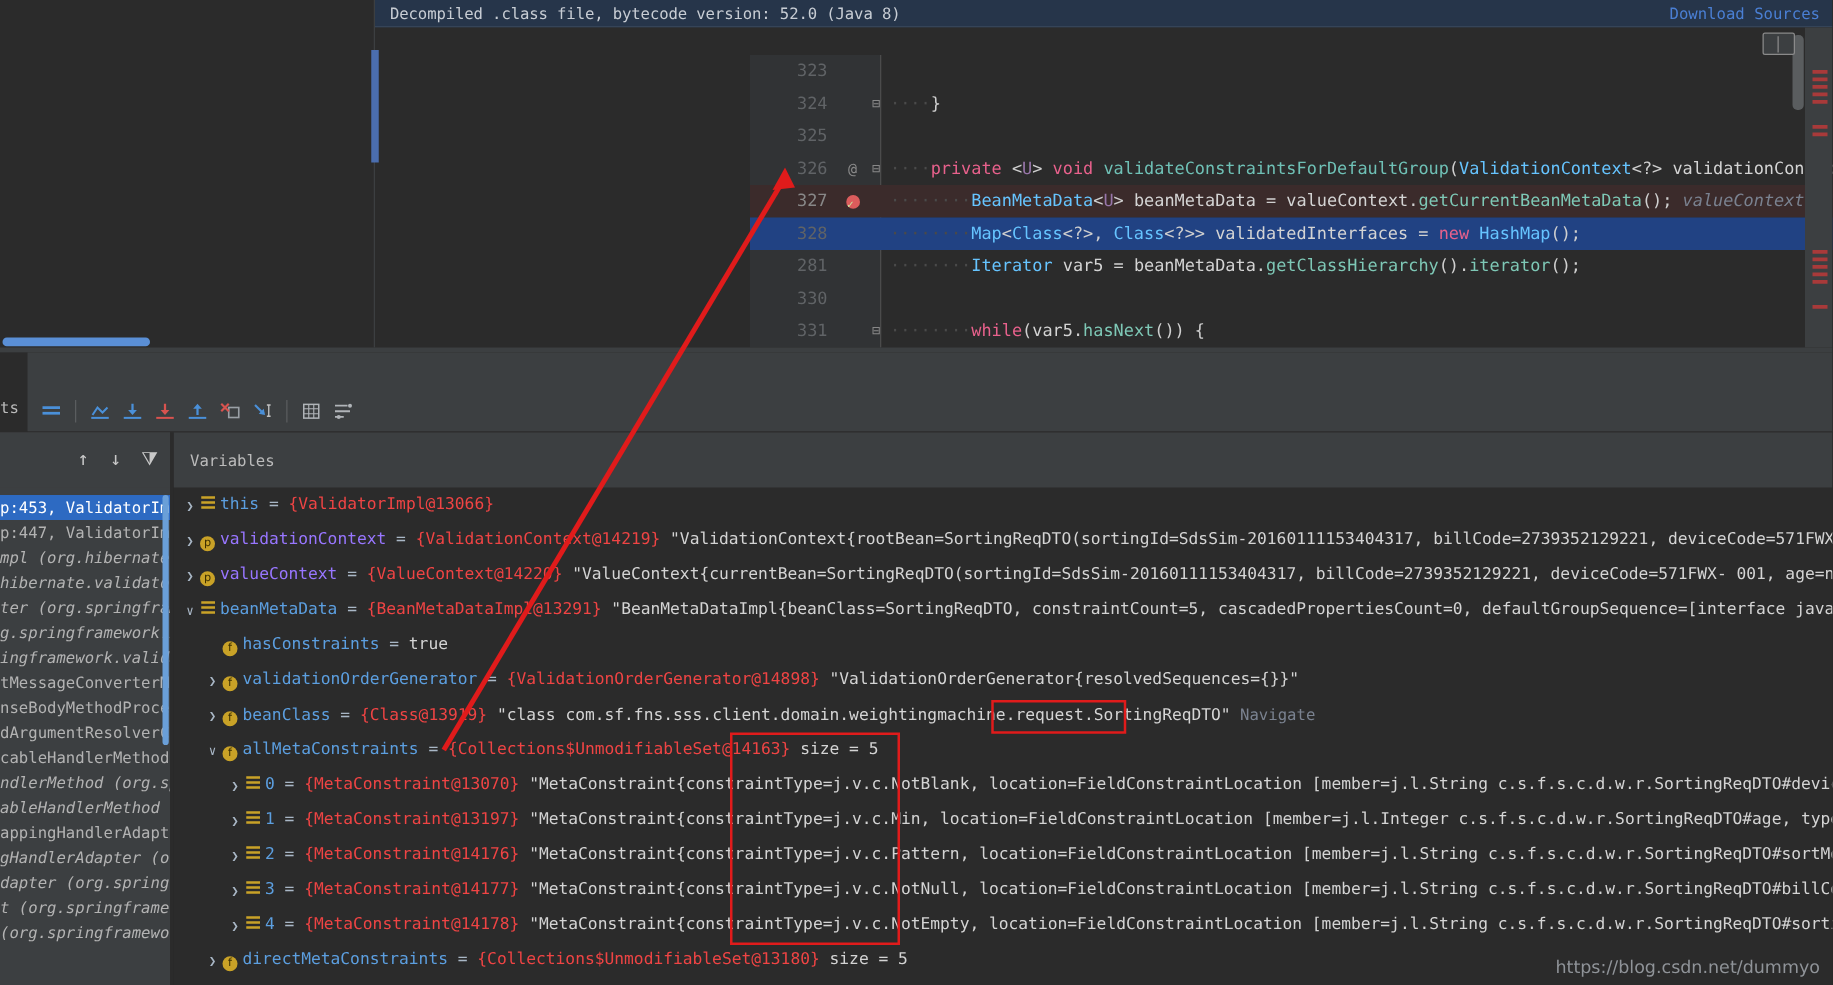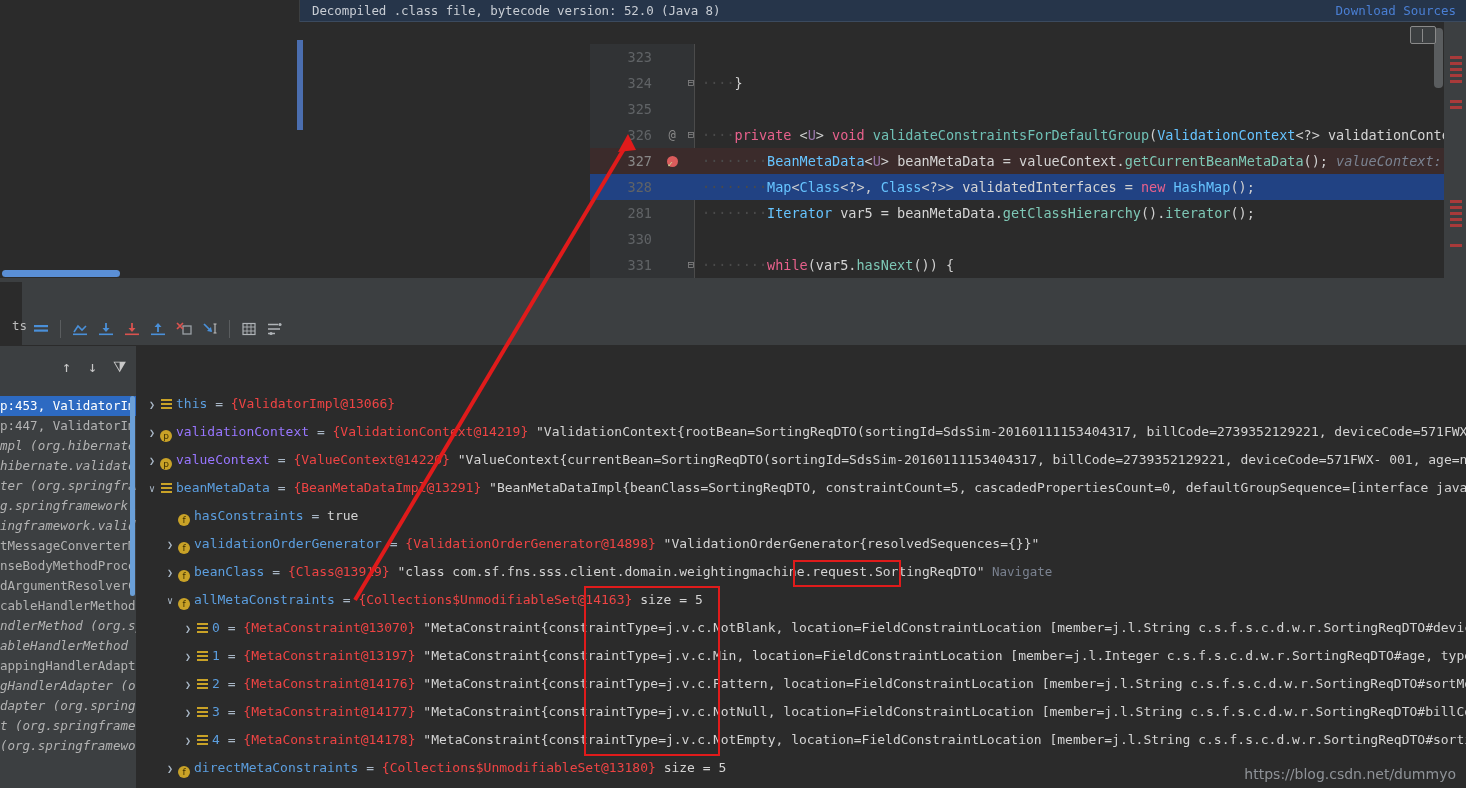--- a/index.html
+++ b/index.html
@@ -17,21 +17,21 @@
     position: absolute; left: 300px; top: 0; width: 1166px; height: 22px;
     background: #26354a; border-bottom: 1px solid #3b4a5e;
     display: flex; align-items: center; justify-content: space-between;
     padding: 0 10px 0 12px;
   }
   .banner-text { color: #c8cdd4; font-size: 12.5px; letter-spacing: -0.1px; white-space: nowrap; }
   .banner-link { color: #4a7fd4; font-size: 12.5px; white-space: nowrap; cursor: pointer; }
 
   
   .editor {
-    position: absolute; left: 290px; top: 22px; width: 1166px; height: 256px;
+    position: absolute; left: 300px; top: 22px; width: 1166px; height: 256px;
     background: #2b2b2b; overflow: hidden;
   }
   .left-blue-strip {
     position: absolute; left: 297px; top: 40px; width: 6px; height: 90px;
     background: #4b6eaf;
   }
   .gutter {
     position: absolute; left: 300px; top: 22px; width: 105px; height: 256px;
     background: #313335;
   }
@@ -108,21 +108,21 @@
   .hdivider {
     position: absolute; left: 0; top: 278px; width: 1466px; height: 4px; background: #3c3f41;
   }
 
   
   .debug-toolbar {
     position: absolute; left: 0; top: 282px; width: 1466px; height: 64px;
     background: #3c3f41; border-bottom: 1px solid #2b2b2b;
   }
   .dt-tabtext {
-    position: absolute; left: 0; top: 318px; color: #bbbbbb; font-size: 12.5px; padding-left: 12px;
+    position: absolute; left: 0; top: 318px; color: #bbbbbb; font-size: 12.5px;
   }
   .dt-tabbox {
     position: absolute; left: 0; top: 282px; width: 22px; height: 64px;
     background: #2b2b2b;
   }
   .tb-icons { position: absolute; left: 28px; top: 316px; display: flex; align-items: center; gap: 0px; }
   .tb-btn {
     width: 26px; height: 26px; display: flex; align-items: center; justify-content: center;
     cursor: pointer;
   }
@@ -403,20 +403,23 @@
       <div class="frame-row">appingHandlerAdapte</div>
       <div class="frame-row italic">gHandlerAdapter (or</div>
       <div class="frame-row italic">dapter (org.springf</div>
       <div class="frame-row italic">t (org.springframew</div>
       <div class="frame-row italic">(org.springframewor</div>
     </div>
   <div class="frames-scroll"></div>
   <div class="frames-divider"></div>
 
   <div class="vars"></div>
+  <div class="vars-head">
+    <span>Variables</span>
+  </div>
   <div class="vars-list" id="vars-list">
       <div class="vrow ind0"><span class="arrow">❯</span><span class="ico"><span class="ico-list"></span></span><span class="vname blue">this</span><span class="veq"> = </span><span class="vref">{ValidatorImpl@13066} </span></div>
       <div class="vrow ind0"><span class="arrow">❯</span><span class="ico"><span class="ico-circle">p</span></span><span class="vname">validationContext</span><span class="veq"> = </span><span class="vref">{ValidationContext@14219} </span><span class="vstr">"ValidationContext{rootBean=SortingReqDTO(sortingId=SdsSim-20160111153404317, billCode=2739352129221, deviceCode=571FWX- 001, age=null, so</span></div>
       <div class="vrow ind0"><span class="arrow">❯</span><span class="ico"><span class="ico-circle">p</span></span><span class="vname">valueContext</span><span class="veq"> = </span><span class="vref">{ValueContext@14220} </span><span class="vstr">"ValueContext{currentBean=SortingReqDTO(sortingId=SdsSim-20160111153404317, billCode=2739352129221, deviceCode=571FWX- 001, age=null, sortMode=transf</span></div>
       <div class="vrow ind0"><span class="arrow">∨</span><span class="ico"><span class="ico-list"></span></span><span class="vname blue">beanMetaData</span><span class="veq"> = </span><span class="vref">{BeanMetaDataImpl@13291} </span><span class="vstr">"BeanMetaDataImpl{beanClass=SortingReqDTO, constraintCount=5, cascadedPropertiesCount=0, defaultGroupSequence=[interface javax.validation.groups</span></div>
       <div class="vrow ind1"><span class="arrow none">·</span><span class="ico"><span class="ico-circle">f</span></span><span class="vname blue">hasConstraints</span><span class="veq"> = </span><span class="vstr">true</span></div>
       <div class="vrow ind1"><span class="arrow">❯</span><span class="ico"><span class="ico-circle">f</span></span><span class="vname blue">validationOrderGenerator</span><span class="veq"> = </span><span class="vref">{ValidationOrderGenerator@14898} </span><span class="vstr">"ValidationOrderGenerator{resolvedSequences={}}"</span></div>
       <div class="vrow ind1"><span class="arrow">❯</span><span class="ico"><span class="ico-circle">f</span></span><span class="vname blue">beanClass</span><span class="veq"> = </span><span class="vref">{Class@13919} </span><span class="vstr">"class com.sf.fns.sss.client.domain.weightingmachine.request.SortingReqDTO"</span><span class="navigate">  Navigate</span></div>
       <div class="vrow ind1"><span class="arrow">∨</span><span class="ico"><span class="ico-circle">f</span></span><span class="vname blue">allMetaConstraints</span><span class="veq"> = </span><span class="vref">{Collections$UnmodifiableSet@14163} </span><span class="vstr">  size = 5</span></div>
       <div class="vrow ind2"><span class="arrow">❯</span><span class="ico"><span class="ico-list"></span></span><span class="vname blue">0</span><span class="veq"> = </span><span class="vref">{MetaConstraint@13070} </span><span class="vstr">"MetaConstraint{constraintType=j.v.c.NotBlank, location=FieldConstraintLocation [member=j.l.String c.s.f.s.c.d.w.r.SortingReqDTO#deviceCode, typeForValid</span></div>

